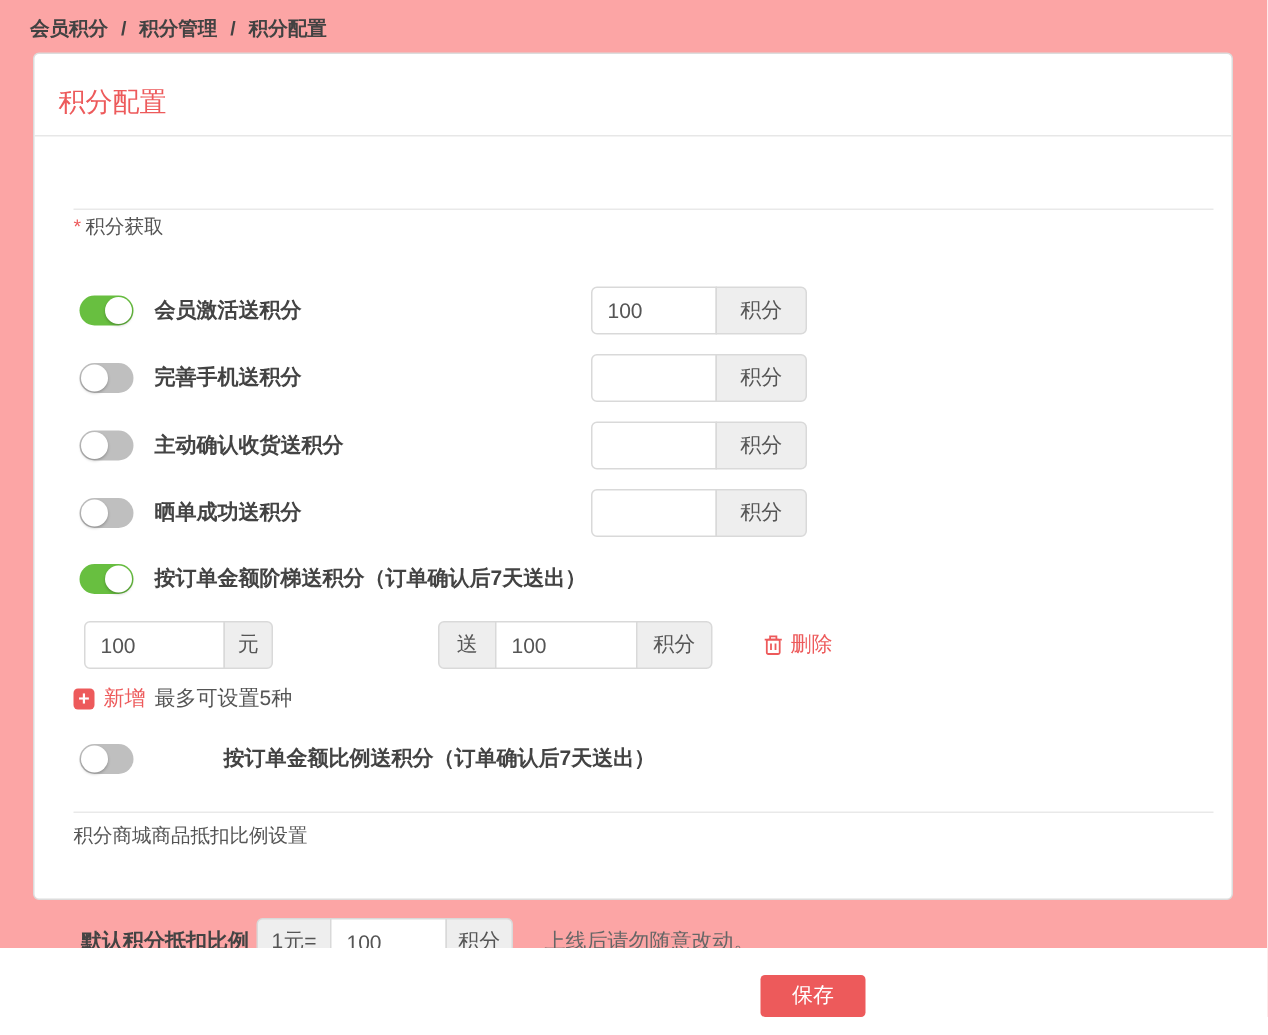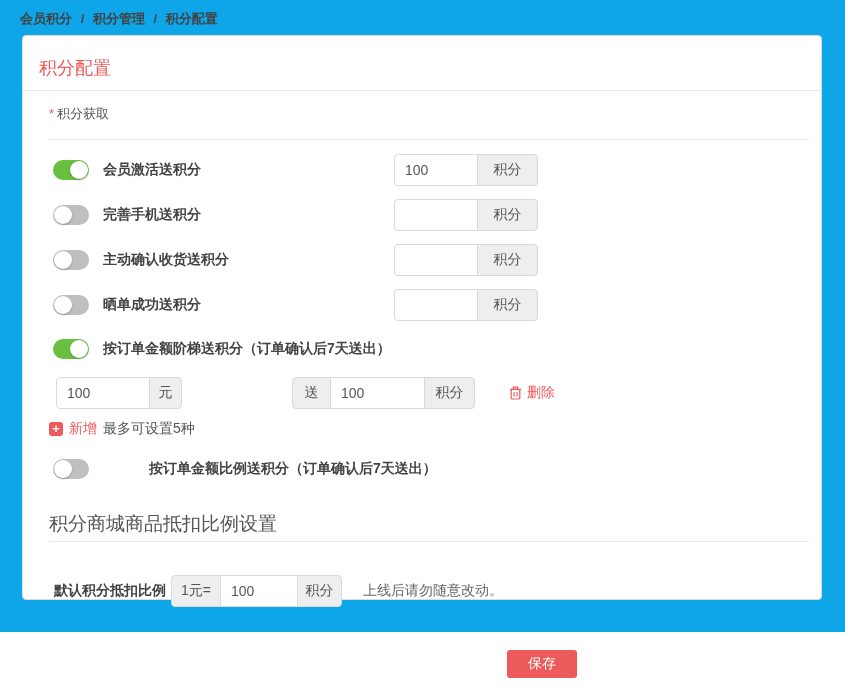--- a/index.html
+++ b/index.html
@@ -1,33 +1,33 @@
 <!DOCTYPE html>
 <html><head>
 <meta charset="utf-8">
 <style>
   * { margin:0; padding:0; box-sizing:border-box; }
   html,body { background:#fff; }
   body { font-family:"Liberation Sans","DejaVu Sans",sans-serif; }
-  .page { position:relative; width:845px; height:690px; background:#0ea5e9; overflow:hidden; }
+  .page { position:relative; width:845px; height:690px; background:#fca5a5; overflow:hidden; }
   .footer-area { position:absolute; left:0; top:632px; width:845px; height:58px; background:#ffffff; }
 
   
   .breadcrumb { position:absolute; left:20px; top:10px; font-size:13px; font-weight:bold; color:#424242; }
   .breadcrumb .sep { margin:0 5px; }
   .breadcrumb .crumb { cursor:pointer; }
 
   
   .card { position:absolute; left:22px; top:35px; width:800px; height:565px; background:#fff;
           border:1px solid #dcdcdc; border-radius:4px; }
   .card-title { height:55px; padding:20px 16px 0 16px; font-size:18px; color:#ed5a5b;
                 border-bottom:1px solid #e7e7e7; }
   .card-body { position:relative; height:508px; }
 
-  .abs-row { position:absolute; left:26px; right:26px; display:flex; align-items:center; }
+  .abs-row { position:absolute; left:26px; right:26px; display:flex; align-items:center;margin-top:37px; }
 
   .section-label { font-size:13px; color:#555; }
   .req { color:#ed5a5b; margin-right:3px; }
   .hr { position:absolute; left:26px; right:12px; height:1px; background:#e9e9e9; }
 
   
   .toggle { position:relative; width:36px; height:20px; border-radius:10px; margin-left:4px;
             flex:0 0 auto; cursor:pointer; }
   .toggle.on  { background:#68bf40; }
   .toggle.off { background:#bfbfbf; }
@@ -193,21 +193,21 @@
       </div>
 
       <div class="abs-row" style="top:362px; height:32px;gap:46px;">
         <div class="toggle off">
             <div class="knob"></div>
           </div>
         <span class="row-label">按订单金额比例送积分（订单确认后7天送出）</span>
       </div>
 
       <div class="abs-row" style="top:420px;">
-        <span class="section-label" style="font-size:19px;">积分商城商品抵扣比例设置</span>
+        <span class="section-label" style="font-size:13px;">积分商城商品抵扣比例设置</span>
       </div>
       <div class="hr" style="top:450px;"></div>
 
       <div class="abs-row" style="top:484px; height:32px;">
         <span class="ded-label">默认积分抵扣比例</span>
         <div class="input-group ig-ded">
           <span class="ig-addon a1">1元=</span>
           <input class="ig-input" value="100" style="">
           <span class="ig-addon a2">积分</span>
         </div>

